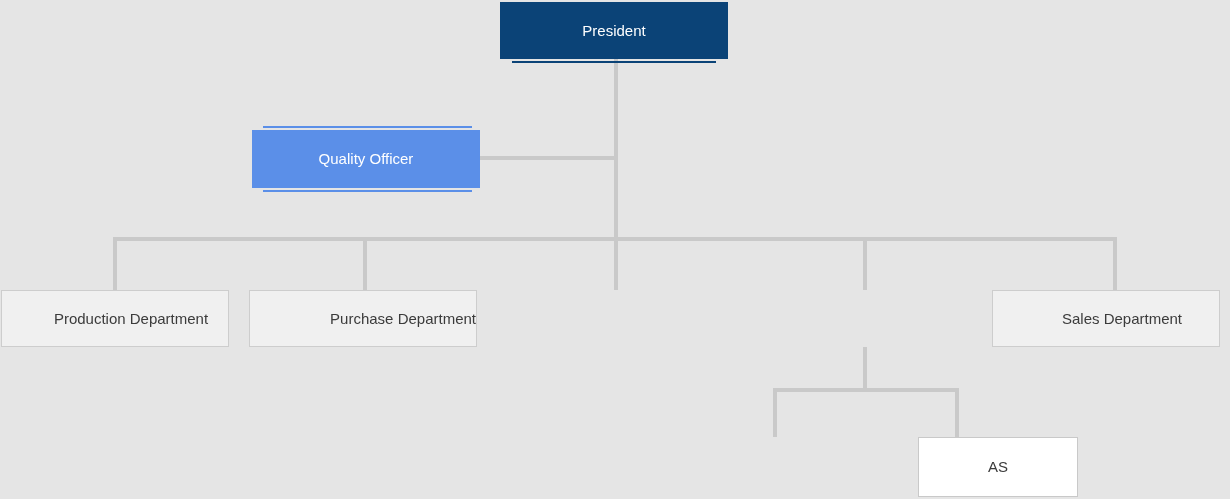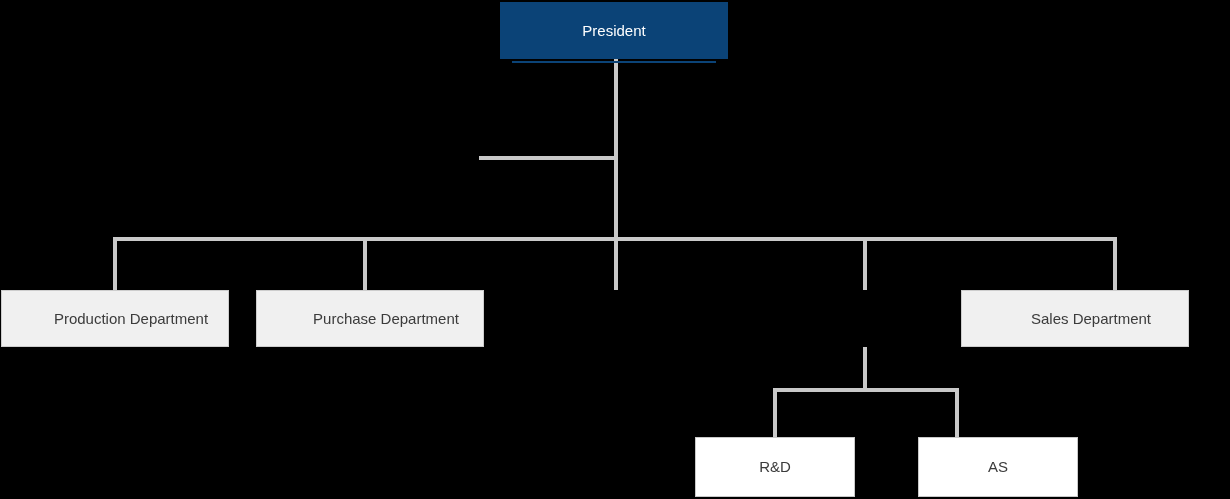--- a/index.html
+++ b/index.html
@@ -5,21 +5,21 @@
   html, body {
     margin: 0;
     padding: 0;
     background: #ffffff;
     font-family: "Liberation Sans", "DejaVu Sans", sans-serif;
   }
   .canvas {
     position: relative;
     width: 1230px;
     height: 499px;
-    background: #000000;
+    background: #e5e5e5;
     overflow: hidden;
   }
   
   .line {
     position: absolute;
     background: var(--connector, #c9c9c9);
   }
   
   .node {
     position: absolute;
@@ -69,24 +69,24 @@
   }
   .node-dept {
     top: 290px;
     width: 228px; height: 57px;
     background: var(--dept-bg, #f0f0f0);
     border: 1px solid var(--dept-border, #cdcdcd);
     color: var(--text-dark, #3b3b3b);
     padding-left: 32px;
   }
   .dept-0 { left: 1px; }
-  .dept-1 { left: 256px; }
+  .dept-1 { left: 249px; justify-content: flex-end; }
   .dept-2 { left: 501px; }
   .dept-3 { left: 751px; }
-  .dept-4 { left: 961px; align-items: center; }
+  .dept-4 { left: 992px; align-items: center; }
   .node-sub {
     top: 437px;
     width: 160px; height: 60px;
     background: var(--sub-bg, #ffffff);
     border: 1px solid var(--sub-border, #c9c9c9);
     color: var(--text-dark, #3b3b3b);
   }
   .sub-0 { left: 695px; }
   .sub-1 { left: 918px; justify-content: center; }
 </style>
@@ -105,31 +105,31 @@
   <div class="line" style="left:1113px; top:241px; width:4px; height:49px;"></div>
   <div class="line" style="left:863px; top:347px; width:4px; height:41px;"></div>
   <div class="line" style="left:773px; top:388px; width:186px; height:4px;"></div>
   <div class="line" style="left:773px; top:392px; width:4px; height:45px;"></div>
   <div class="line" style="left:955px; top:392px; width:4px; height:45px;"></div>
 
   <div class="node node-president">
     <span>President</span>
   </div>
 
+  <div class="node node-officer">
+    <span>Quality Officer</span>
+  </div>
 
   <div class="node node-dept dept-0">
     <span>Production Department</span>
   </div>
   <div class="node node-dept dept-1">
     <span>Purchase Department</span>
   </div>
   <div class="node node-dept dept-4">
     <span>Sales Department</span>
   </div>
 
-  <div class="node node-sub sub-0">
-    <span>R&amp;D</span>
-  </div>
   <div class="node node-sub sub-1">
     <span>AS</span>
   </div>
 
 </div>
 
 </body></html>

